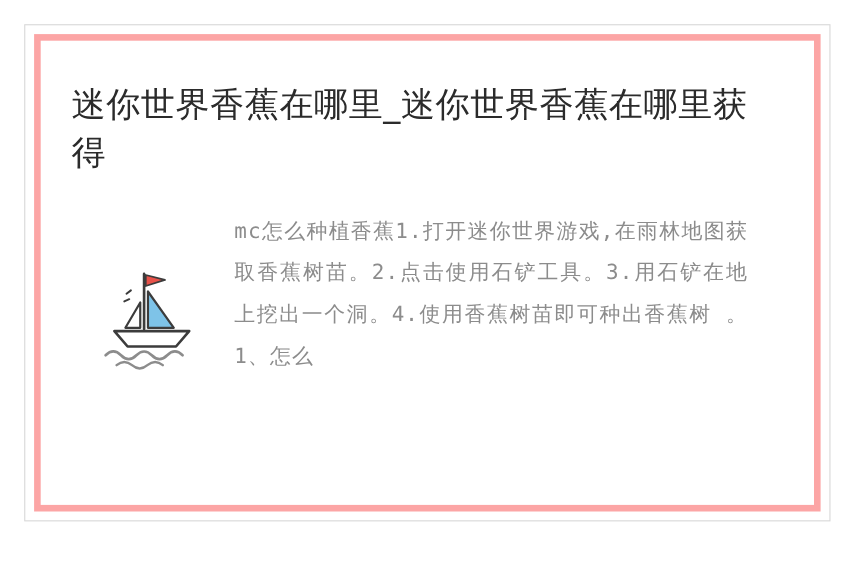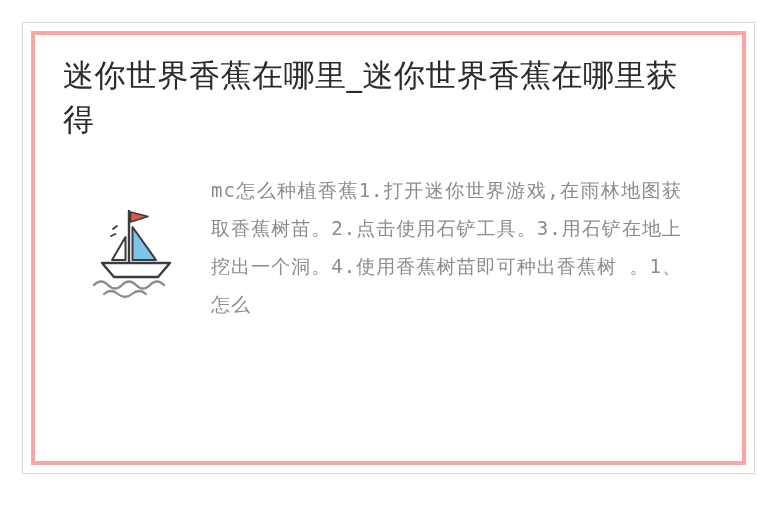--- a/index.html
+++ b/index.html
@@ -22,38 +22,38 @@
     border: 1px solid #d8d8d8;
     box-sizing: border-box;
     background: #ffffff;
   }
   .card-inner {
     position: absolute;
     left: 8px;
     top: 8px;
     right: 8px;
     bottom: 8px;
-    border: 4px solid #fca5a5;
+    border: 6px solid #fca5a5;
     box-sizing: border-box;
-    padding: 18px 26px 0 26px;
+    padding: 36px 26px 0 26px;
   }
   .title {
     font-family: "DejaVu Sans", sans-serif;
     font-size: 31px;
     line-height: 44px;
     color: #2b2b2b;
     font-weight: 400;
     letter-spacing: 0.5px;
     margin: 0;
     padding: 0 0 0 2px;
     max-width: 620px;
   }
   .body-row {
     display: flex;
-    align-items: center;
+    align-items: flex-end;
     margin-top: 30px;
   }
   .thumb {
     width: 150px;
     min-width: 150px;
     padding-top: 8px;
     display: flex;
     justify-content: center;
   }
   .thumb svg {

